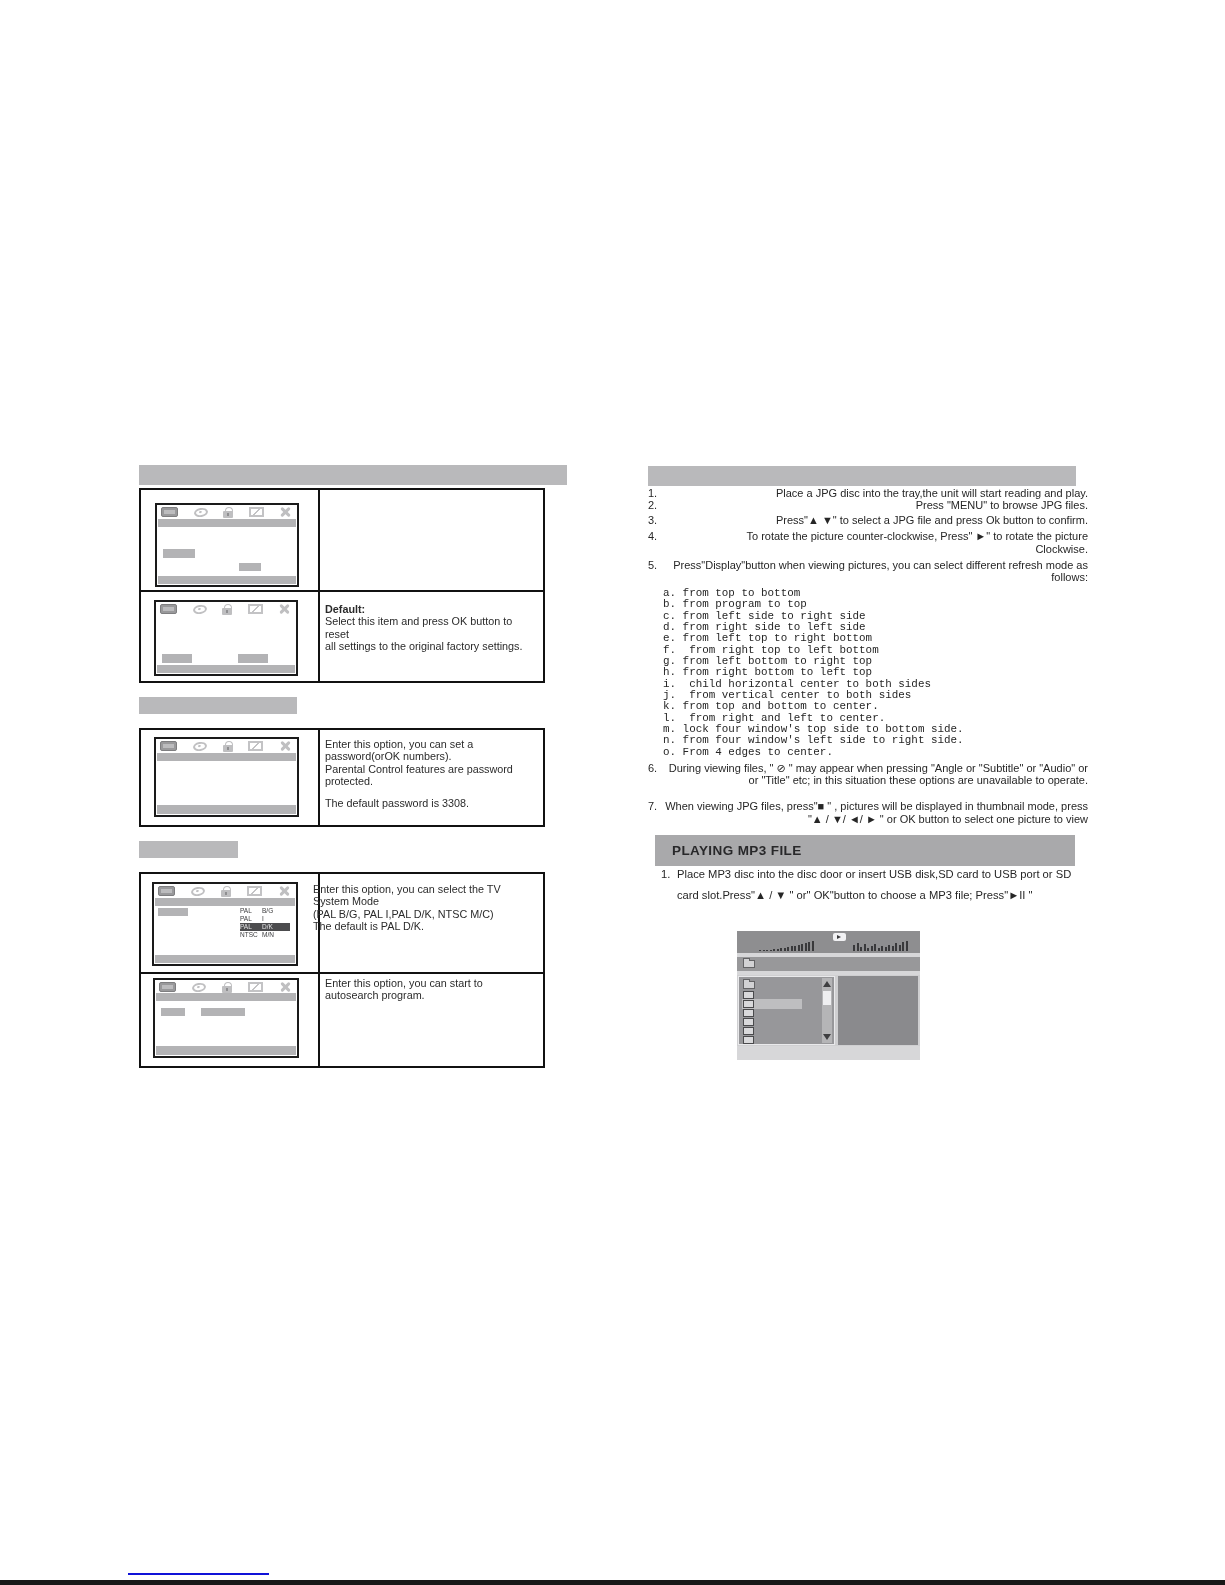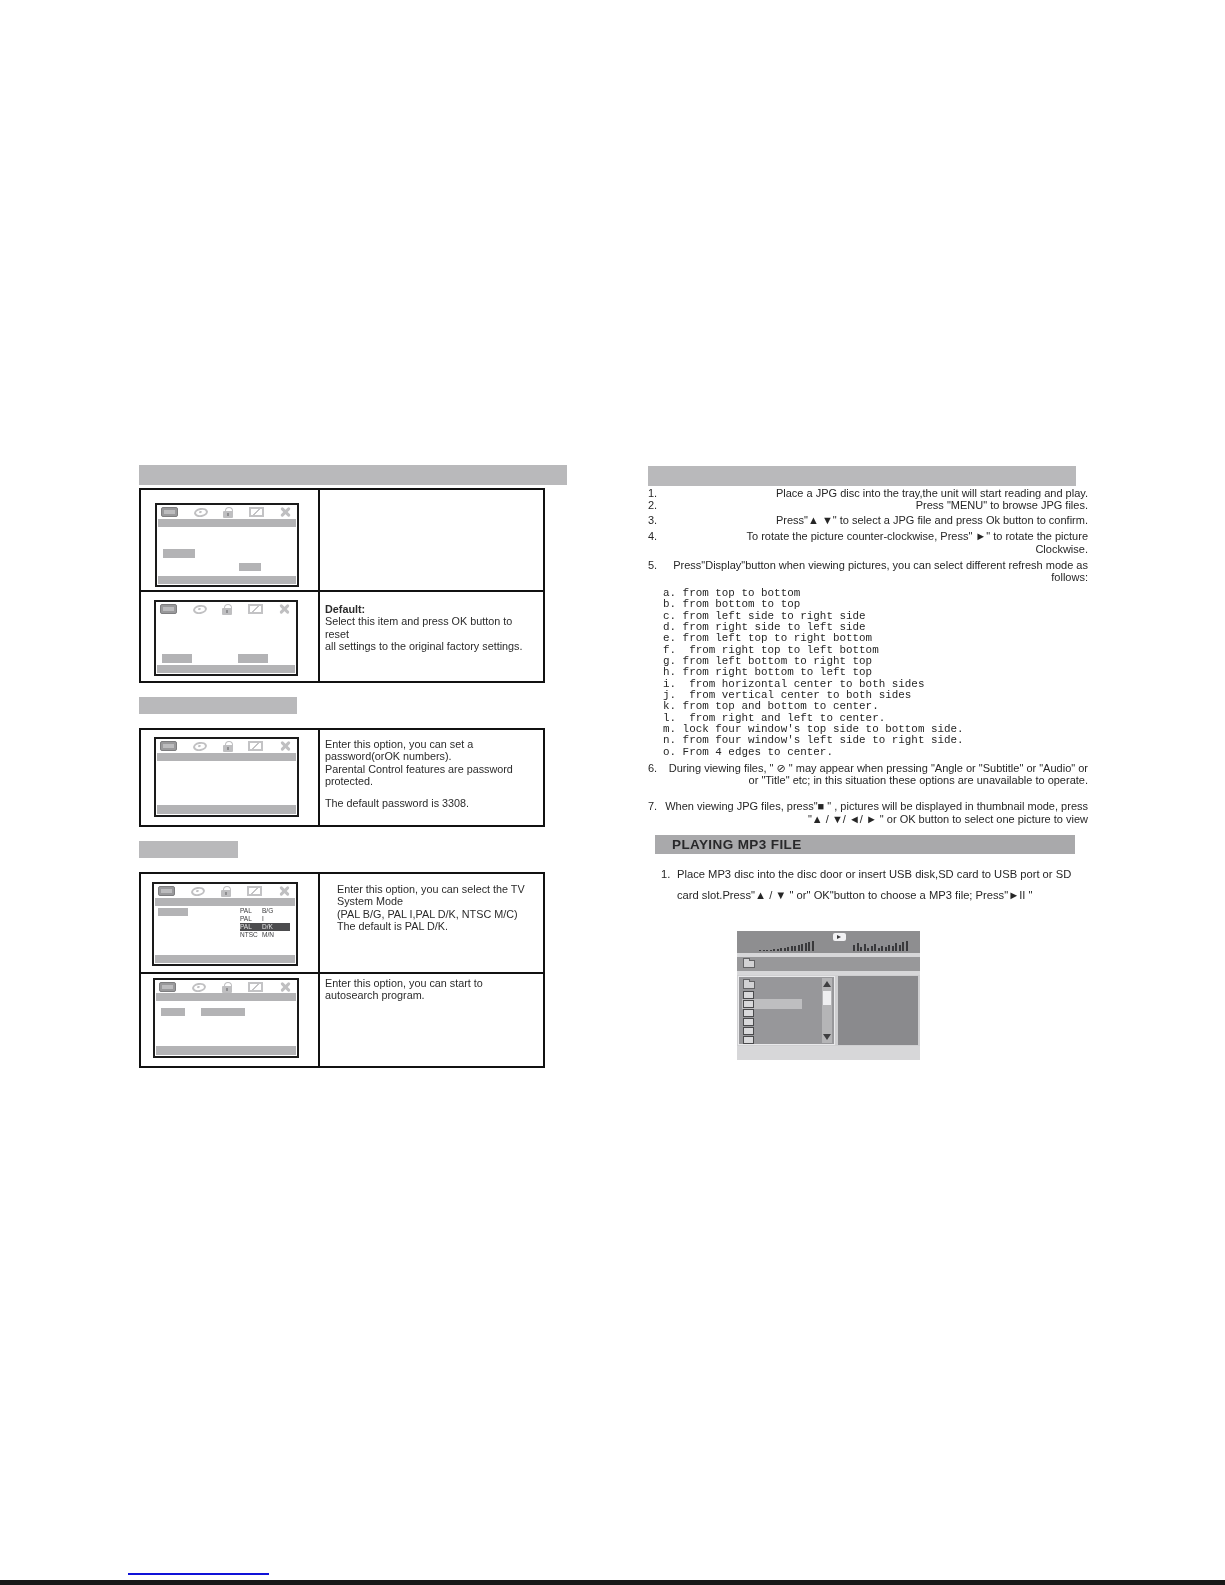--- a/index.html
+++ b/index.html
@@ -186,21 +186,21 @@
           <b>PAL</b>
           <span>D/K</span>
         </div>
       <div class="opt">
           <b>NTSC</b>
           <span>M/N</span>
         </div>
     </div>
     <div class="gbar" style="left:1px;right:1px;bottom:1px;height:8px;"></div>
   </div>
-  <div class="cellTxt" style="left:196px;top:9px;width:214px;">
+  <div class="cellTxt" style="left:172px;top:9px;width:214px;">
     <span class="ln">Enter this option, you can select the TV System Mode</span>
     <span class="ln">(PAL  B/G, PAL  I,PAL D/K,  NTSC M/C)</span>
     <span class="ln">The default  is PAL D/K.</span>
   </div>
 
   <div class="shot" style="left:12px;top:104px;width:146px;height:80px;">
     <div class="iconbar">
         <span class="ic system-icon"></span>
         <span class="ic disc-icon"></span>
         <span class="ic lock-icon"></span>
@@ -248,28 +248,28 @@
   <div class="step gap3">
     <span class="num">5.</span>
     <span class="stx">
       <span class="ln">Press"Display"button when viewing pictures, you can select different refresh mode as</span>
       <span class="ln">follows:</span>
     </span>
   </div>
 
   <div class="rlist">
     <span class="ln">a. from top to bottom</span>
-    <span class="ln">b. from bottom to top</span>
+    <span class="ln">b. from program to top</span>
     <span class="ln">c. from left side to right side</span>
     <span class="ln">d. from right side to left side</span>
     <span class="ln">e. from left top to right bottom</span>
     <span class="ln">f.  from right top to left bottom</span>
     <span class="ln">g. from left bottom to right top</span>
     <span class="ln">h. from right bottom to left top</span>
-    <span class="ln">i.  from horizontal center to both sides</span>
+    <span class="ln">i.  child horizontal center to both sides</span>
     <span class="ln">j.  from vertical center to both sides</span>
     <span class="ln">k. from top and bottom to center.</span>
     <span class="ln">l.  from right and left to center.</span>
     <span class="ln">m. lock four window's top side to bottom side.</span>
     <span class="ln">n. from four window's left side to right side.</span>
     <span class="ln">o. From 4 edges to center.</span>
   </div>
 
   <div class="step gap3">
     <span class="num">6.</span>
@@ -280,21 +280,21 @@
   </div>
   <div class="step gap14">
     <span class="num">7.</span>
     <span class="stx">
       <span class="ln">When viewing JPG files, press"■ " , pictures will be  displayed  in thumbnail mode, press</span>
       <span class="ln">"▲ / ▼/ ◄/ ► "  or OK button to select one picture to view</span>
     </span>
   </div>
 </div>
 
-<div class="secbar mp3" style="left:655px;top:835px;width:420px;height:19px;">
+<div class="secbar mp3" style="left:655px;top:835px;width:420px;height:31px;">
   <span>PLAYING MP3 FILE</span>
 </div>
 
 <div class="mp3step" style="left:661px;top:864px;width:430px;">
   <span class="num">1.</span>
   <span class="stx">
     <span class="ln">Place MP3 disc into the disc door or insert USB disk,SD card to USB port or SD</span>
     <span class="ln">card slot.Press"▲ / ▼ "  or" OK"button to choose a MP3 file; Press"►II "</span>
   </span>
 </div>

